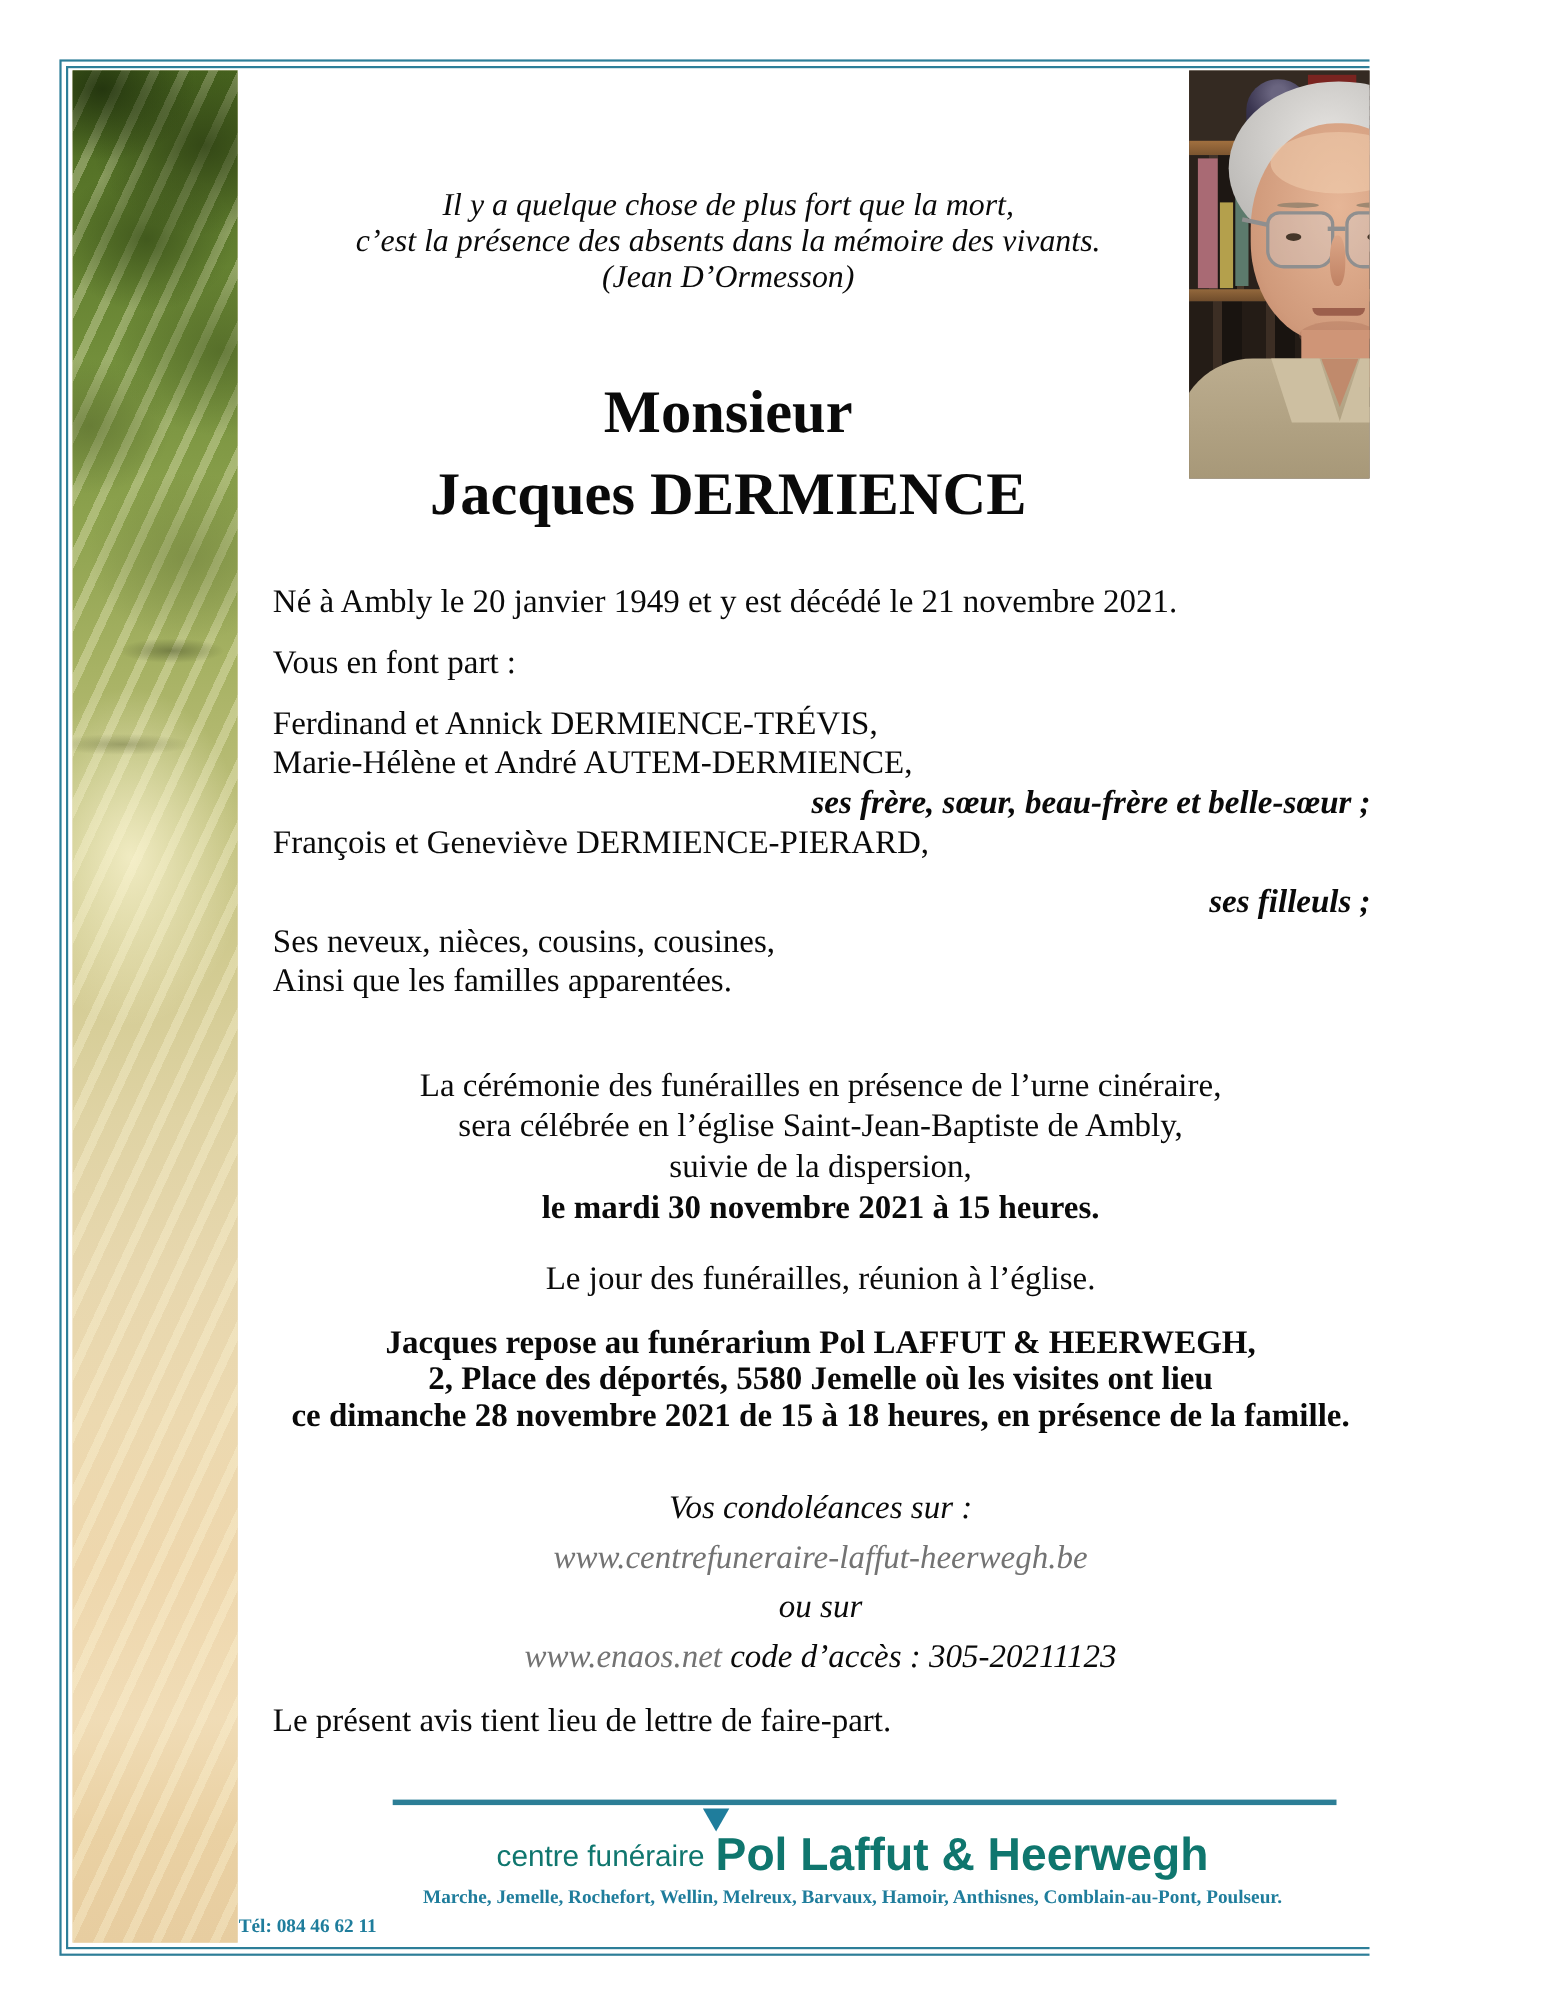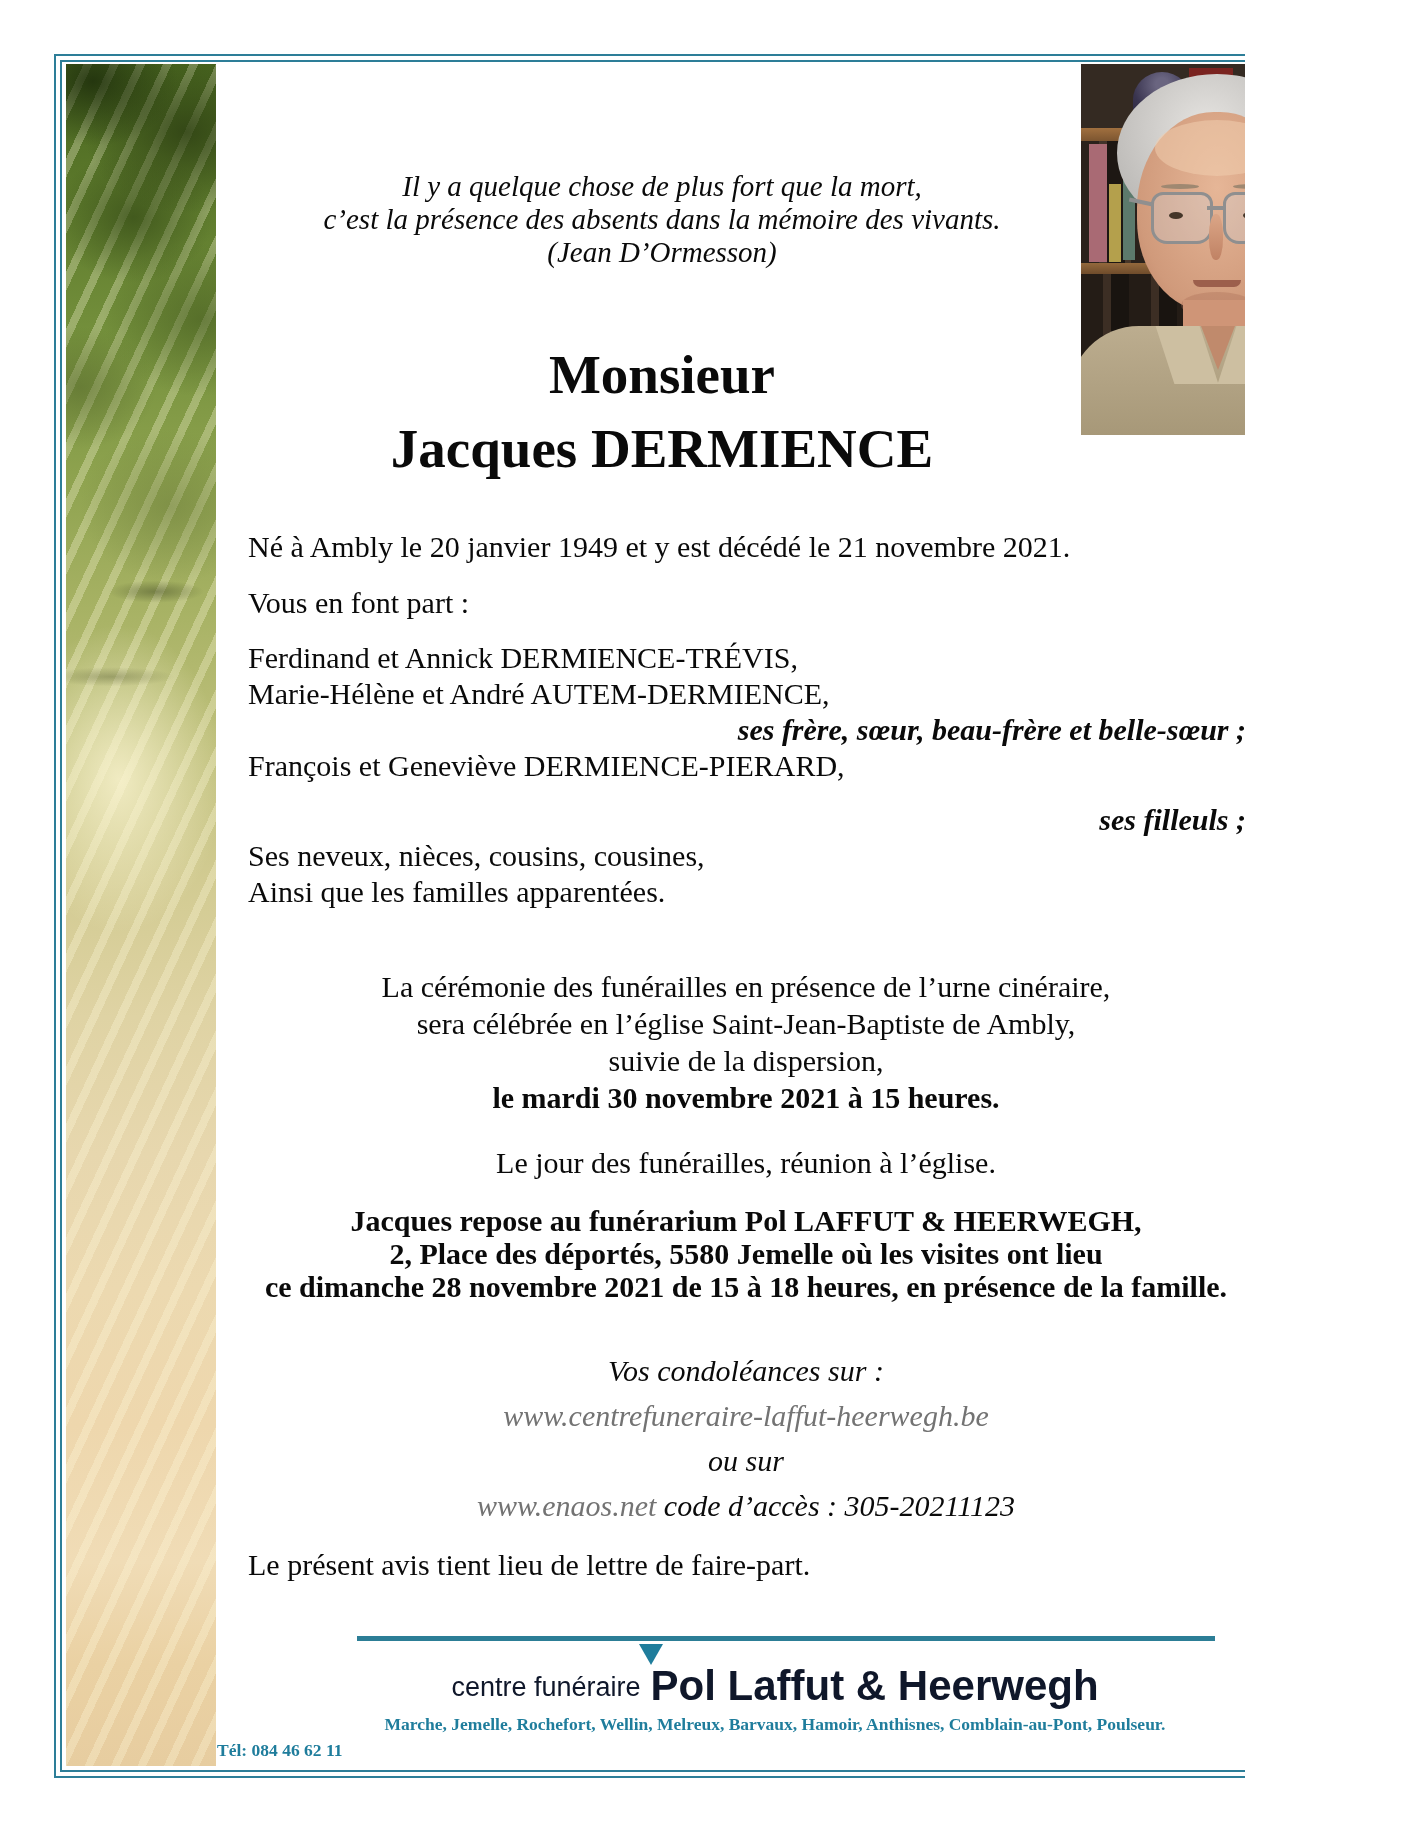--- a/index.html
+++ b/index.html
@@ -96,21 +96,21 @@
   .centerblk{position:absolute;left:248px;width:996px;text-align:center;font-size:30px;}
   .ceremony{top:968px;line-height:37px;}
   .ceremony .bold-line{font-weight:bold;}
   .meeting{top:1146px;}
   .repose{top:1204px;font-weight:bold;line-height:33px;}
   .condolences{top:1348px;font-style:italic;line-height:45px;font-size:30px;}
   .link{color:#737373;cursor:pointer;}
   
   .footer-line{position:absolute;left:357px;top:1636px;width:858px;height:5px;background:#2c7e96;}
   .brandrow{position:absolute;left:217px;top:1662px;width:1116px;text-align:center;
-            color:#0f172a;font-family:"Liberation Sans", sans-serif;white-space:nowrap;}
+            color:#0f766e;font-family:"Liberation Sans", sans-serif;white-space:nowrap;}
   .brand-prefix{font-size:27px;font-weight:500;vertical-align:4px;margin-right:10px;}
   .brand-name{font-size:42px;font-weight:bold;position:relative;display:inline-block;}
   .brand-tri{position:absolute;left:-12px;top:-18px;width:0;height:0;
       border-left:12px solid transparent;border-right:12px solid transparent;
       border-top:21px solid #1f7d9c;}
   .towns{position:absolute;left:217px;top:1714px;width:1116px;text-align:center;
          color:#1f7d9c;font-weight:bold;font-size:17.5px;}
   .telline{position:absolute;left:217px;top:1740px;width:1116px;text-align:left;
          color:#1f7d9c;font-weight:bold;font-size:17.5px;}
 </style>

